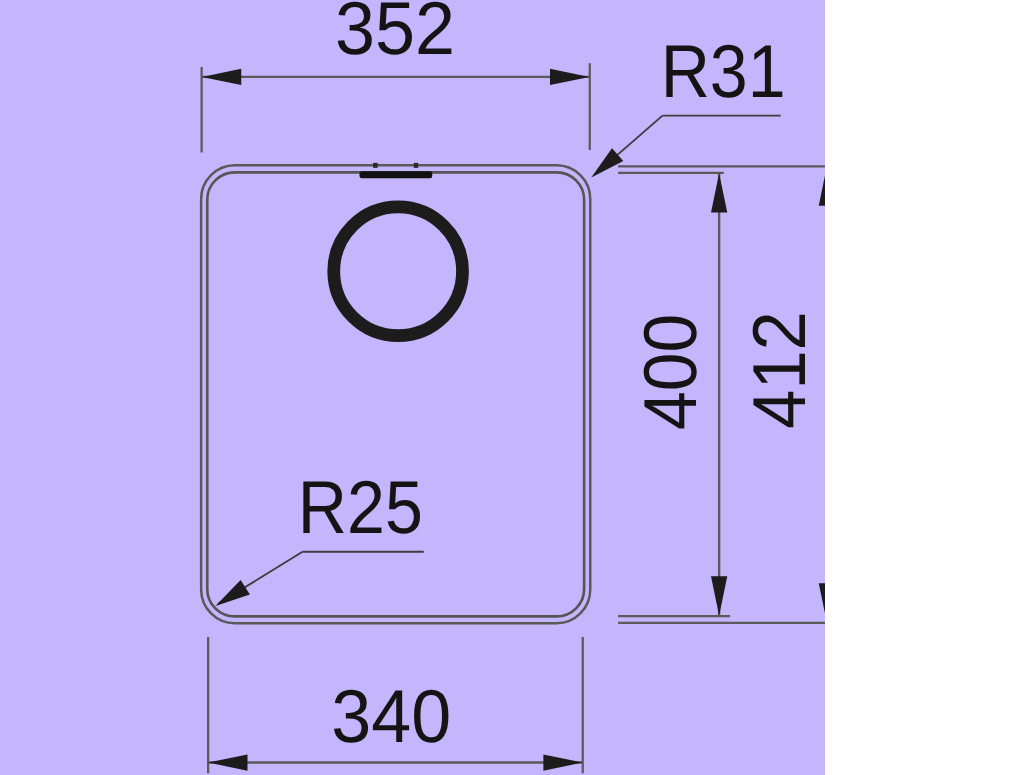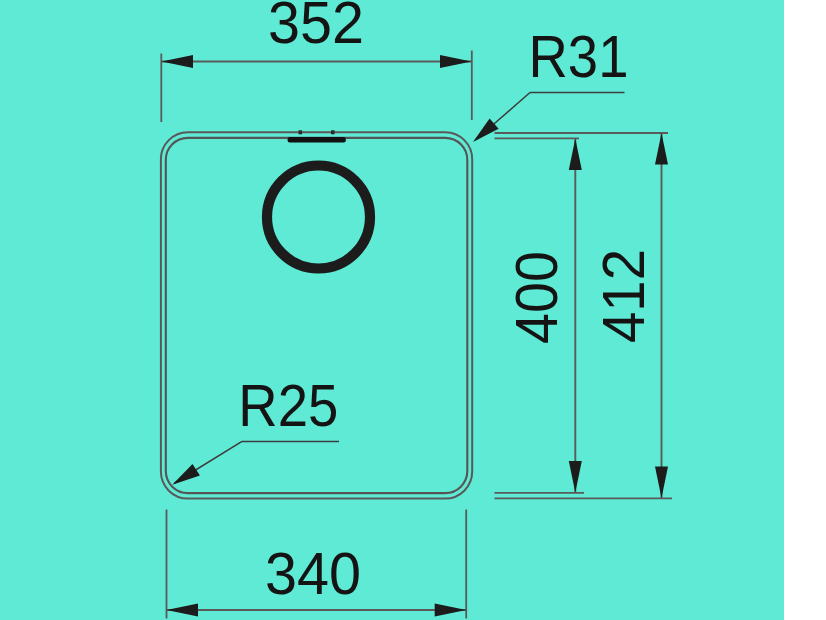--- a/index.html
+++ b/index.html
@@ -1,16 +1,16 @@
 <!DOCTYPE html>
 <html><head>
 <meta charset="utf-8">
 <style>
   html,body{margin:0;padding:0;background:#ffffff;}
-  #wrap{position:relative;width:784px;height:620px;background:#5eead4;overflow:hidden;}
+  #wrap{position:relative;width:660px;height:620px;background:#c4b5fd;overflow:hidden;}
   svg{display:block;filter:blur(0.55px);}
   text{font-family:"Liberation Sans",sans-serif;fill:#141414;}
 </style>
 </head>
 <body>
 <div id="wrap">
 <svg width="826" height="620" viewBox="0 0 826 620">
 
   <rect x="160.9" y="132.2" width="311.3" height="366.4" rx="27" ry="27" fill="none" stroke="#595959" stroke-width="2"></rect>
   <rect x="165.8" y="137.9" width="301.5" height="355.2" rx="22" ry="22" fill="none" stroke="#555555" stroke-width="2.1"></rect>

